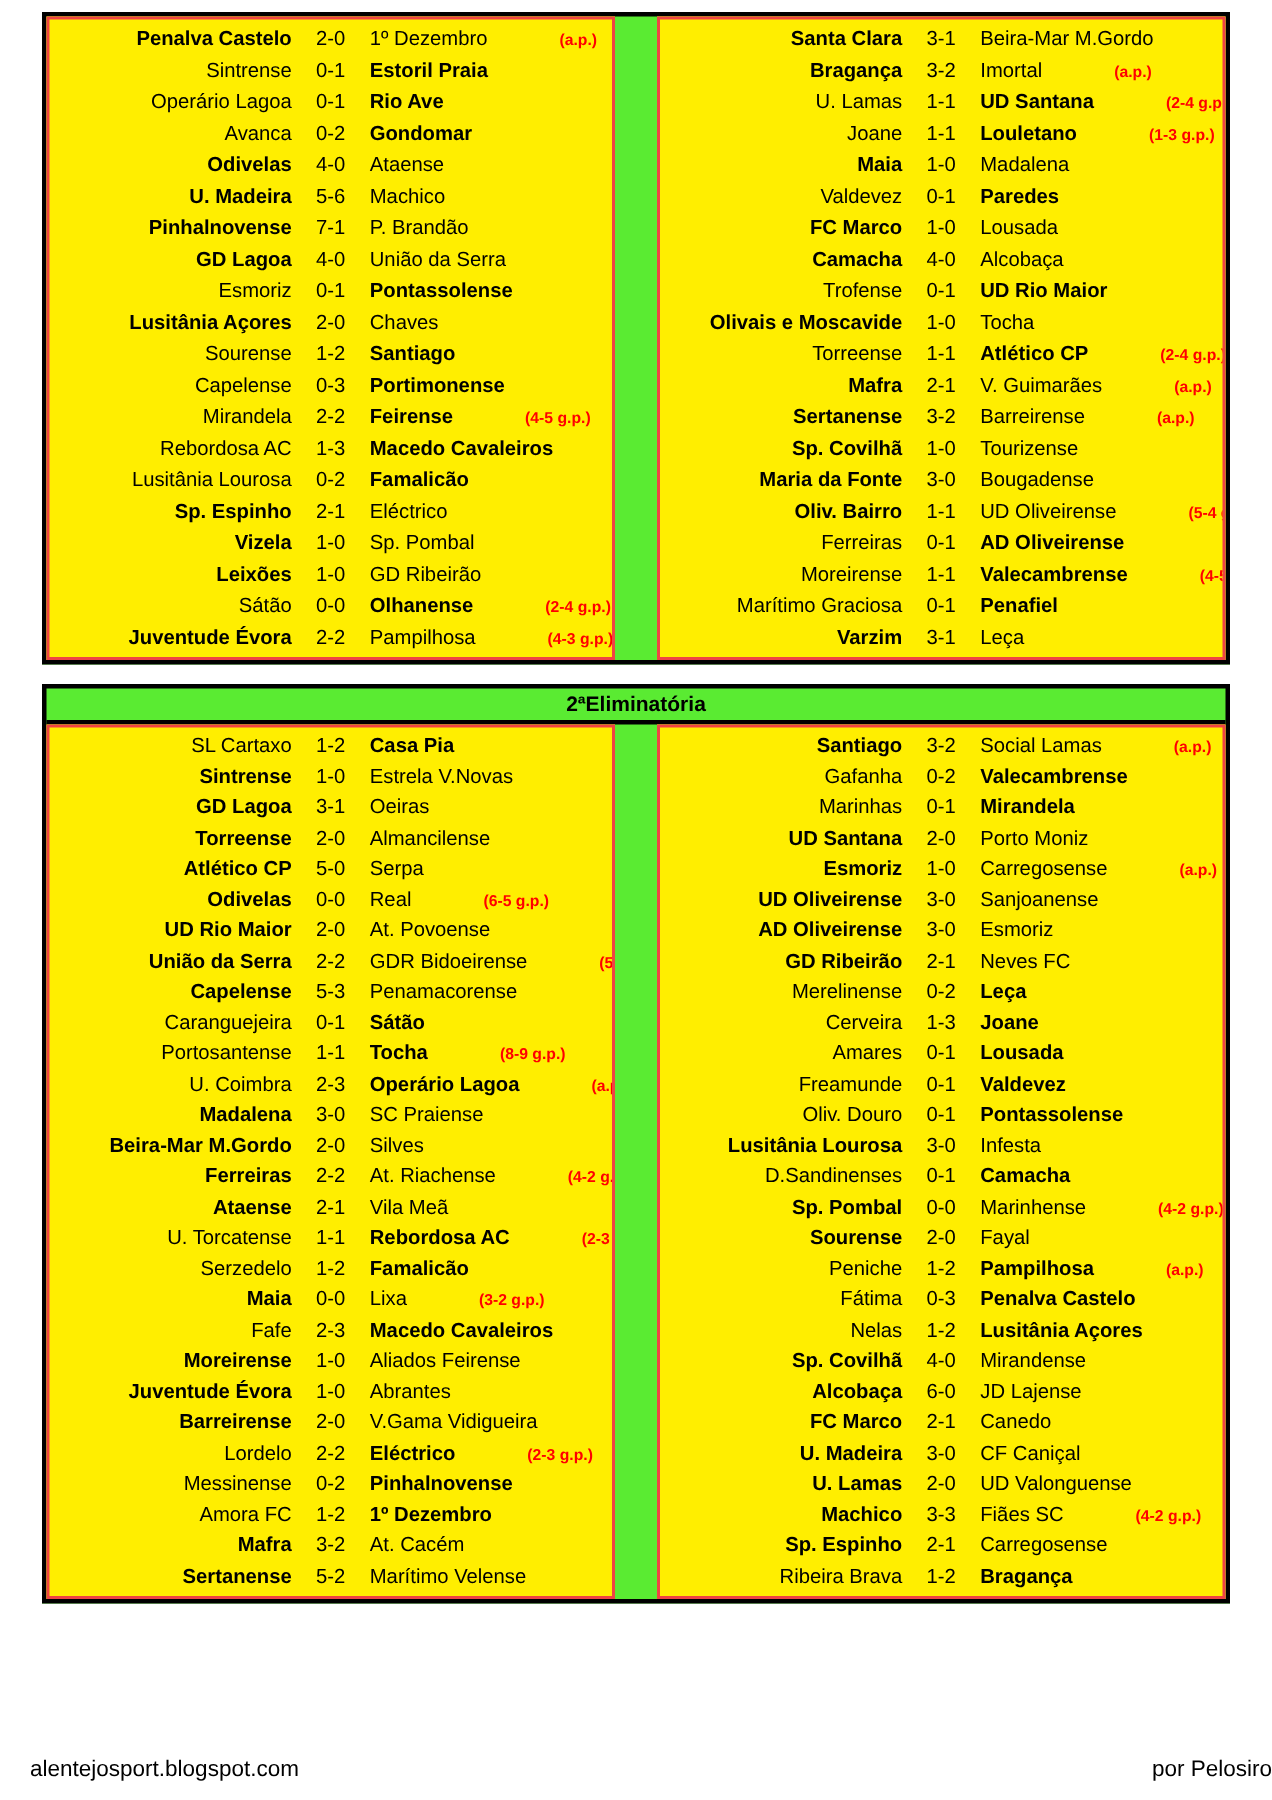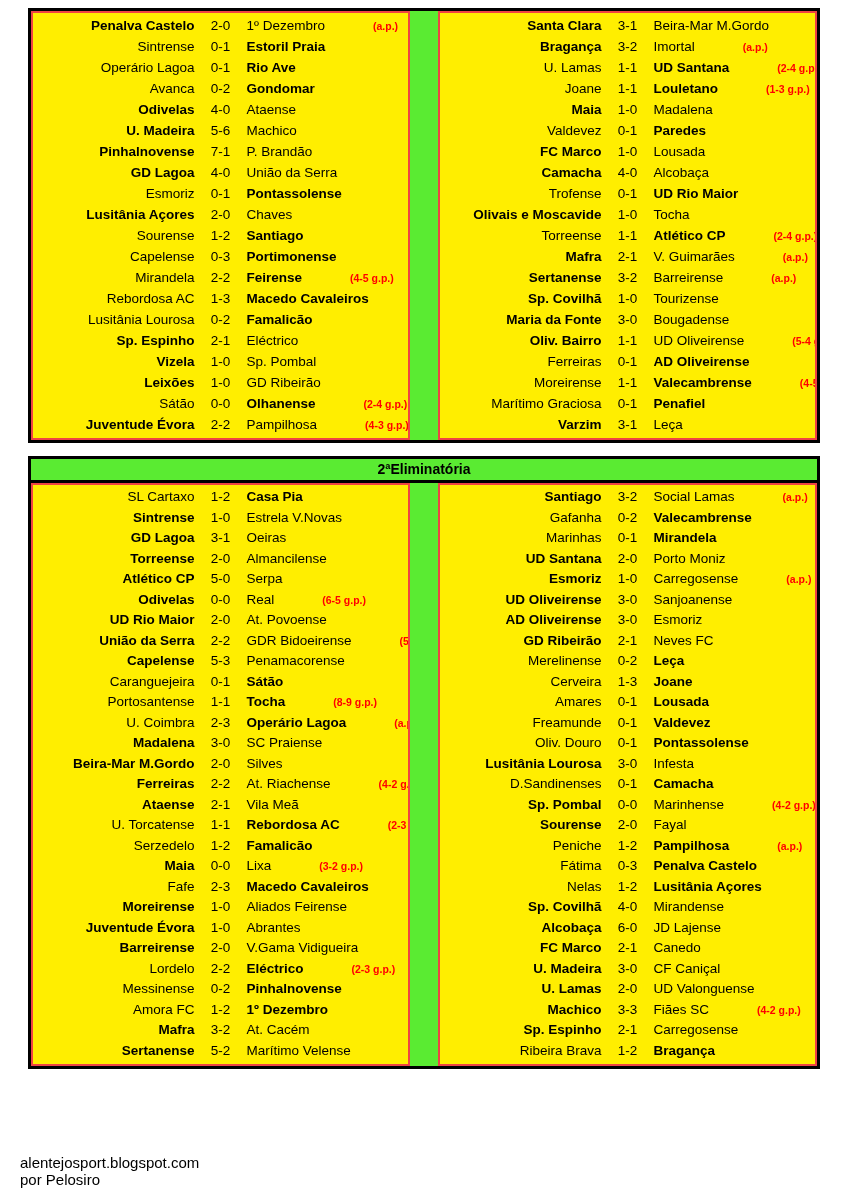--- a/index.html
+++ b/index.html
@@ -52,21 +52,20 @@
     font-size: 10.5px;
     margin-left: 4px;
     padding-left: 44px;
   }
   .footer {
     position: absolute;
     left: 20px; right: 0; bottom: 12px;
     display: flex;
     justify-content: space-between;
     font-size: 15px;
-    flex-direction: column;
   }
 </style>
 </head>
 <body style="background: rgb(255, 255, 255);">
 
 <div class="section first">
   <div class="panels">
     <div class="panel">
         <div class="row">
           <div class="home team win">Penalva Castelo</div>

